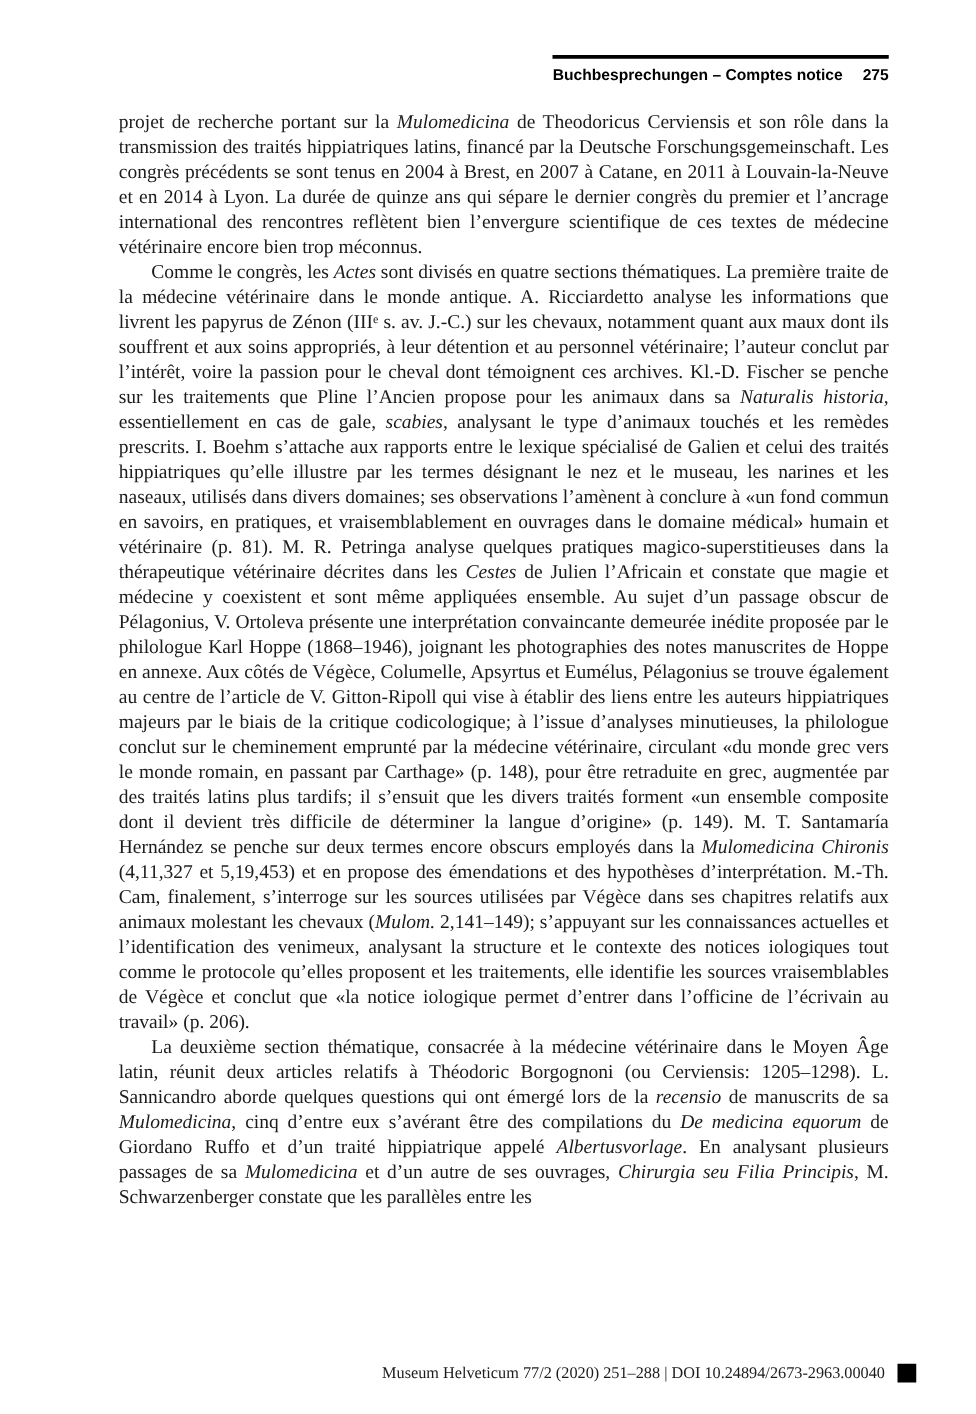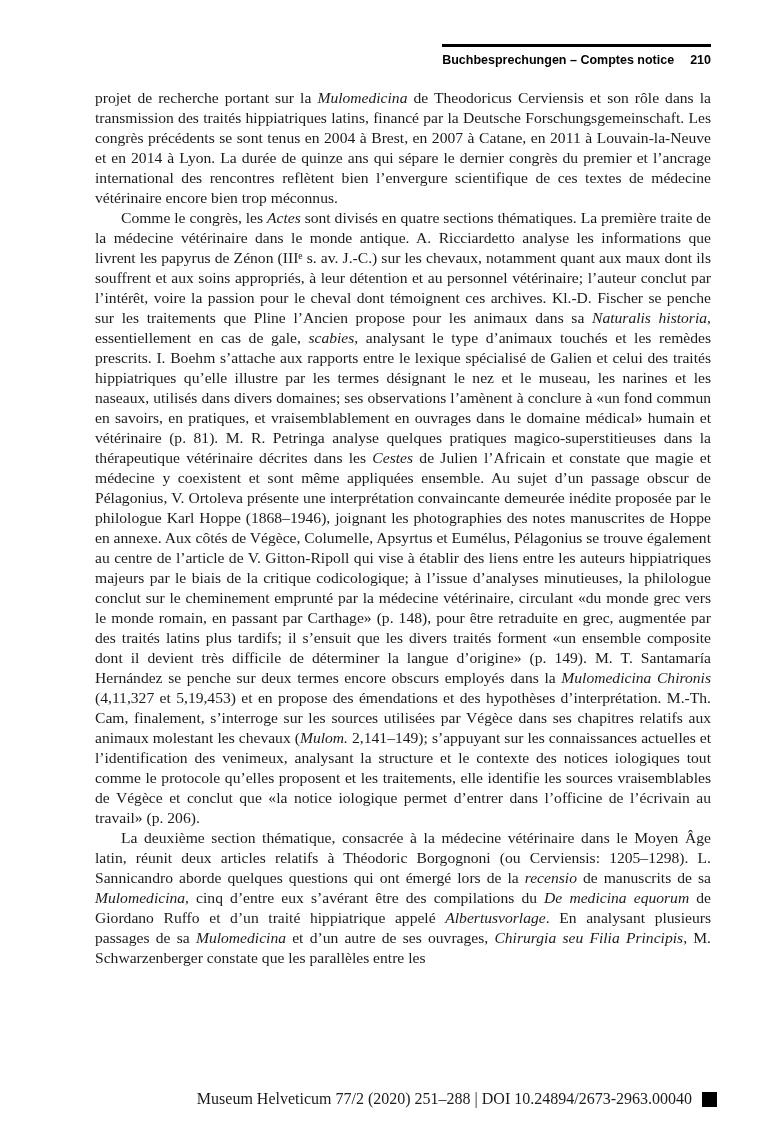--- a/index.html
+++ b/index.html
@@ -54,46 +54,46 @@
     vertical-align: baseline;
     position: relative;
     top: -0.45em;
   }
 
   
   .page-footer {
     position: absolute;
     top: 1090px;
     left: 95px;
-    right: 64px;
+    right: 48px;
     display: flex;
     justify-content: flex-end;
     align-items: center;
     gap: 10px;
-    font-size: 16px;
+    font-size: 13px;
     color: #1b1b1b;
     white-space: nowrap;
   }
   .corner-mark {
     width: 15px;
     height: 15px;
     background: #000;
     flex: 0 0 auto;
   }
 </style>
 </head>
 <body>
 
 <div class="page">
 
   <header class="page-header">
     <div class="running-head">
       <div class="header-rule"></div>
       <div class="header-text">
-        <span>Buchbesprechungen – Comptes notice</span><span class="pagenum">210</span>
+        <span>Buchbesprechungen – Comptes notice</span><span class="pagenum">275</span>
       </div>
     </div>
   </header>
 
   <main class="page-body">
       <p class="para"><span>projet de recherche portant sur la </span><em>Mulomedicina</em><span> de Theodoricus Cerviensis et son rôle dans la transmission des traités hippiatriques latins, financé par la Deutsche Forschungsgemeinschaft. Les congrès précédents se sont tenus en 2004 à Brest, en 2007 à Catane, en 2011 à Louvain-la-Neuve et en 2014 à Lyon. La durée de quinze ans qui sépare le dernier congrès du premier et l’ancrage international des rencontres reflètent bien l’envergure scientifique de ces textes de médecine vétérinaire encore bien trop méconnus.</span></p>
       <p class="para indent"><span>Comme le congrès, les </span><em>Actes</em><span> sont divisés en quatre sections thématiques. La première traite de la médecine vétérinaire dans le monde antique. A. Ricciardetto analyse les informations que livrent les papyrus de Zénon (III</span><sup>e</sup><span> s. av. J.-C.) sur les chevaux, notamment quant aux maux dont ils souffrent et aux soins appropriés, à leur détention et au personnel vétérinaire; l’auteur conclut par l’intérêt, voire la passion pour le cheval dont témoignent ces archives. Kl.-D. Fischer se penche sur les traitements que Pline l’Ancien propose pour les animaux dans sa </span><em>Naturalis historia</em><span>, essentiellement en cas de gale, </span><em>scabies</em><span>, analysant le type d’animaux touchés et les remèdes prescrits. I. Boehm s’attache aux rapports entre le lexique spécialisé de Galien et celui des traités hippiatriques qu’elle illustre par les termes désignant le nez et le museau, les narines et les naseaux, utilisés dans divers domaines; ses observations l’amènent à conclure à «un fond commun en savoirs, en pratiques, et vraisemblablement en ouvrages dans le domaine médical» humain et vétérinaire (p. 81). M. R. Petringa analyse quelques pratiques magico-superstitieuses dans la thérapeutique vétérinaire décrites dans les </span><em>Cestes</em><span> de Julien l’Africain et constate que magie et médecine y coexistent et sont même appliquées ensemble. Au sujet d’un passage obscur de Pélagonius, V. Ortoleva présente une interprétation convaincante demeurée inédite proposée par le philologue Karl Hoppe (1868–1946), joignant les photographies des notes manuscrites de Hoppe en annexe. Aux côtés de Végèce, Columelle, Apsyrtus et Eumélus, Pélagonius se trouve également au centre de l’article de V. Gitton-Ripoll qui vise à établir des liens entre les auteurs hippiatriques majeurs par le biais de la critique codicologique; à l’issue d’analyses minutieuses, la philologue conclut sur le cheminement emprunté par la médecine vétérinaire, circulant «du monde grec vers le monde romain, en passant par Carthage» (p. 148), pour être retraduite en grec, augmentée par des traités latins plus tardifs; il s’ensuit que les divers traités forment «un ensemble composite dont il devient très difficile de déterminer la langue d’origine» (p. 149). M. T. Santamaría Hernández se penche sur deux termes encore obscurs employés dans la </span><em>Mulomedicina Chironis</em><span> (4,11,327 et 5,19,453) et en propose des émendations et des hypothèses d’interprétation. M.-Th. Cam, finalement, s’interroge sur les sources utilisées par Végèce dans ses chapitres relatifs aux animaux molestant les chevaux (</span><em>Mulom.</em><span> 2,141–149); s’appuyant sur les connaissances actuelles et l’identification des venimeux, analysant la structure et le contexte des notices iologiques tout comme le protocole qu’elles proposent et les traitements, elle identifie les sources vraisemblables de Végèce et conclut que «la notice iologique permet d’entrer dans l’officine de l’écrivain au travail» (p. 206).</span></p>
       <p class="para indent"><span>La deuxième section thématique, consacrée à la médecine vétérinaire dans le Moyen Âge latin, réunit deux articles relatifs à Théodoric Borgognoni (ou Cerviensis: 1205–1298). L. Sannicandro aborde quelques questions qui ont émergé lors de la </span><em>recensio</em><span> de manuscrits de sa </span><em>Mulomedicina</em><span>, cinq d’entre eux s’avérant être des compilations du </span><em>De medicina equorum</em><span> de Giordano Ruffo et d’un traité hippiatrique appelé </span><em>Albertusvorlage</em><span>. En analysant plusieurs passages de sa </span><em>Mulomedicina</em><span> et d’un autre de ses ouvrages, </span><em>Chirurgia seu Filia Principis</em><span>, M. Schwarzenberger constate que les parallèles entre les</span></p>
     </main>
 

